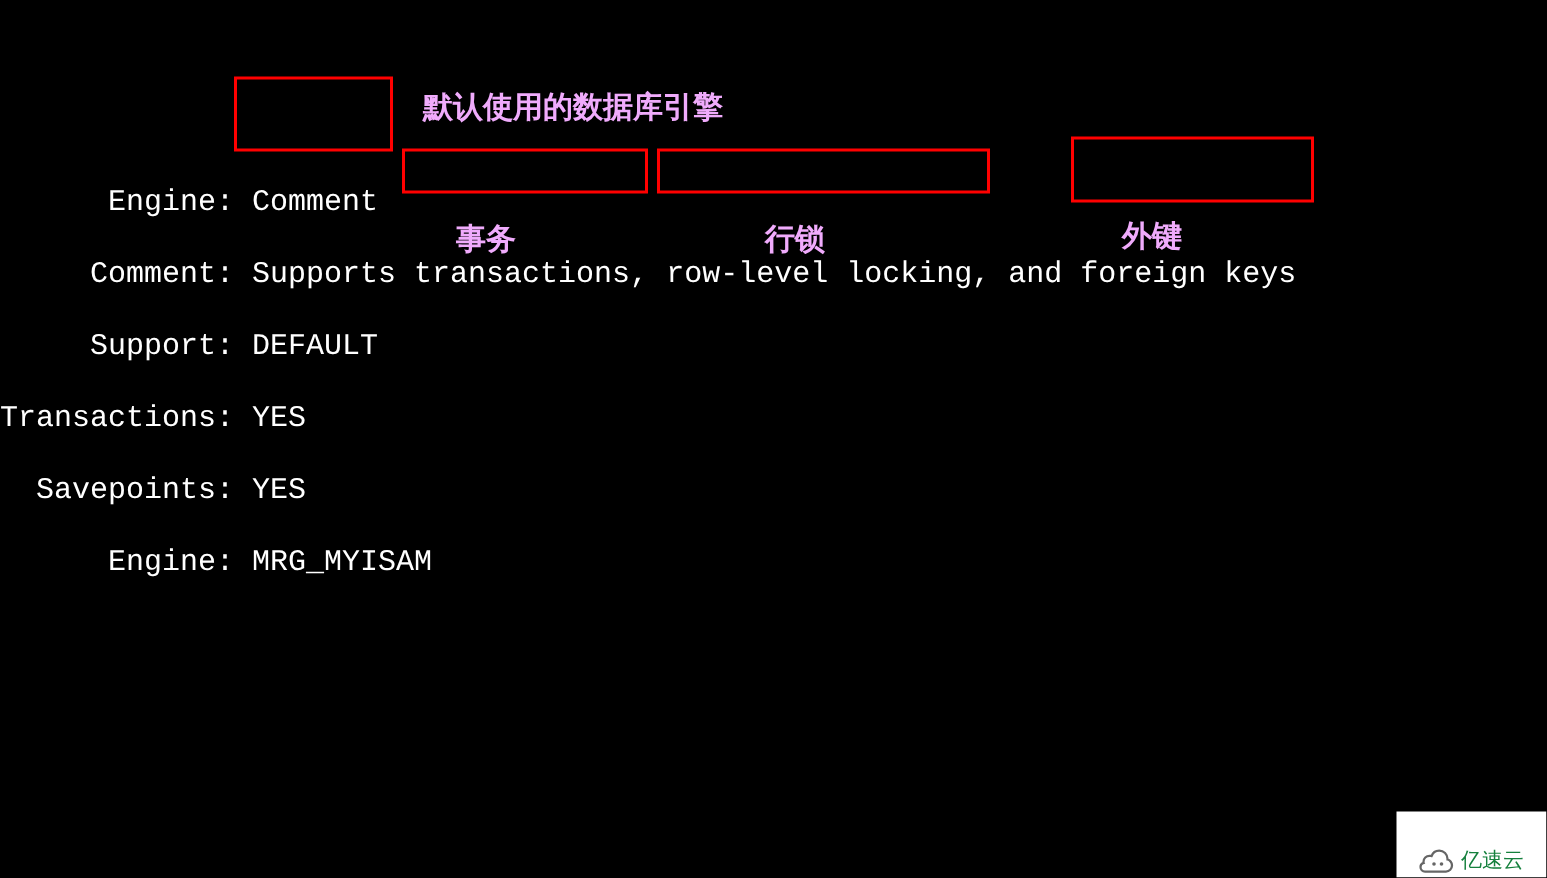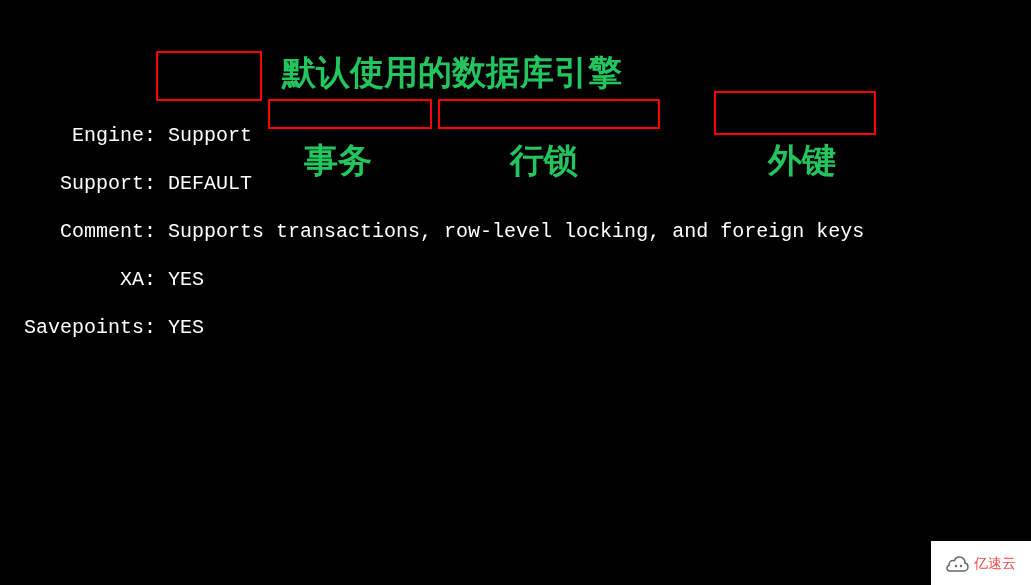--- a/index.html
+++ b/index.html
@@ -26,61 +26,62 @@
       display: block;
       height: 24px;
     }
     .highlight-box {
       position: absolute;
       border: 2px solid #ff0000;
       pointer-events: none;
     }
     .annotation {
       position: absolute;
-      color: #22c55e;
+      color: #f0abfc;
       font-family: "Microsoft YaHei", "SimHei", sans-serif;
-      font-size: 34px;
+      font-size: 20px;
       font-weight: bold;
       pointer-events: none;
       white-space: nowrap;
     }
     .watermark {
       position: absolute;
       bottom: 0;
       right: 0;
       width: 100px;
       height: 44px;
       background-color: #ffffff;
       display: flex;
-      align-items: center;
+      align-items: flex-end;
       justify-content: center;
       font-family: "Microsoft YaHei", sans-serif;
-      color: #ef4444;
+      color: #15803d;
       font-size: 14px;
     }
     .watermark-icon {
       display: inline-flex;
       align-items: center;
       justify-content: center;
       width: 24px;
       height: 24px;
       margin-right: 4px;
     }
   </style>
 </head>
 <body>
 
 
 
 <div class="terminal">
-<span class="line"><span>      Engine: </span><span>Support</span></span>
+<span class="line"><span>      Engine: </span><span>Comment</span></span>
+<span class="line"><span>     Comment: Supports </span><span>transactions,</span><span> </span><span>row-level locking,</span><span> and </span><span>foreign keys</span></span>
 <span class="line"><span>     Support: </span><span>DEFAULT</span></span>
-<span class="line"><span>     Comment: Supports </span><span>transactions,</span><span> </span><span>row-level locking,</span><span> and </span><span>foreign keys</span></span>
-<span class="line"><span>          XA: </span><span>YES</span></span>
+<span class="line"><span>Transactions: </span><span>YES</span></span>
 <span class="line"><span>  Savepoints: </span><span>YES</span></span>
+<span class="line"><span>      Engine: </span><span>MRG_MYISAM</span></span>
 
 
 
 
 
 
 
 
 
 
@@ -91,21 +92,21 @@
 </div>
 
 <div class="highlight-box" style="left:156px;top:51px;width:106px;height:50px;"></div>
 <div class="highlight-box" style="left:268px;top:99px;width:164px;height:30px;"></div>
 <div class="highlight-box" style="left:438px;top:99px;width:222px;height:30px;"></div>
 <div class="highlight-box" style="left:714px;top:91px;width:162px;height:44px;"></div>
 
 <div class="annotation" style="left:282px;top:60px;">默认使用的数据库引擎</div>
 <div class="annotation" style="left:304px;top:148px;">事务</div>
 <div class="annotation" style="left:510px;top:148px;">行锁</div>
-<div class="annotation" style="left:768px;top:148px;">外键</div>
+<div class="annotation" style="left:748px;top:148px;font-family:Liberation Mono, monospace;">外键</div>
 
 <div class="watermark">
   <span class="watermark-icon">
     <svg width="24" height="18" viewBox="0 0 24 18">
       <path d="M19 8.5c0-3-2.5-5.5-5.5-5.5-2.4 0-4.4 1.5-5.1 3.7C7.8 6.6 7.4 6.5 7 6.5c-2.2 0-4 1.8-4 4 0 .3 0 .6.1.8C1.8 11.7 1 12.8 1 14c0 1.7 1.3 3 3 3h14c2.2 0 4-1.8 4-4 0-2-1.5-3.7-3-4z" fill="none" stroke="#666" stroke-width="1.5"></path>
       <circle cx="10" cy="12" r="1.2" fill="#666"></circle>
       <circle cx="15" cy="12" r="1.2" fill="#666"></circle>
     </svg>
   </span>
   <span>亿速云</span>

